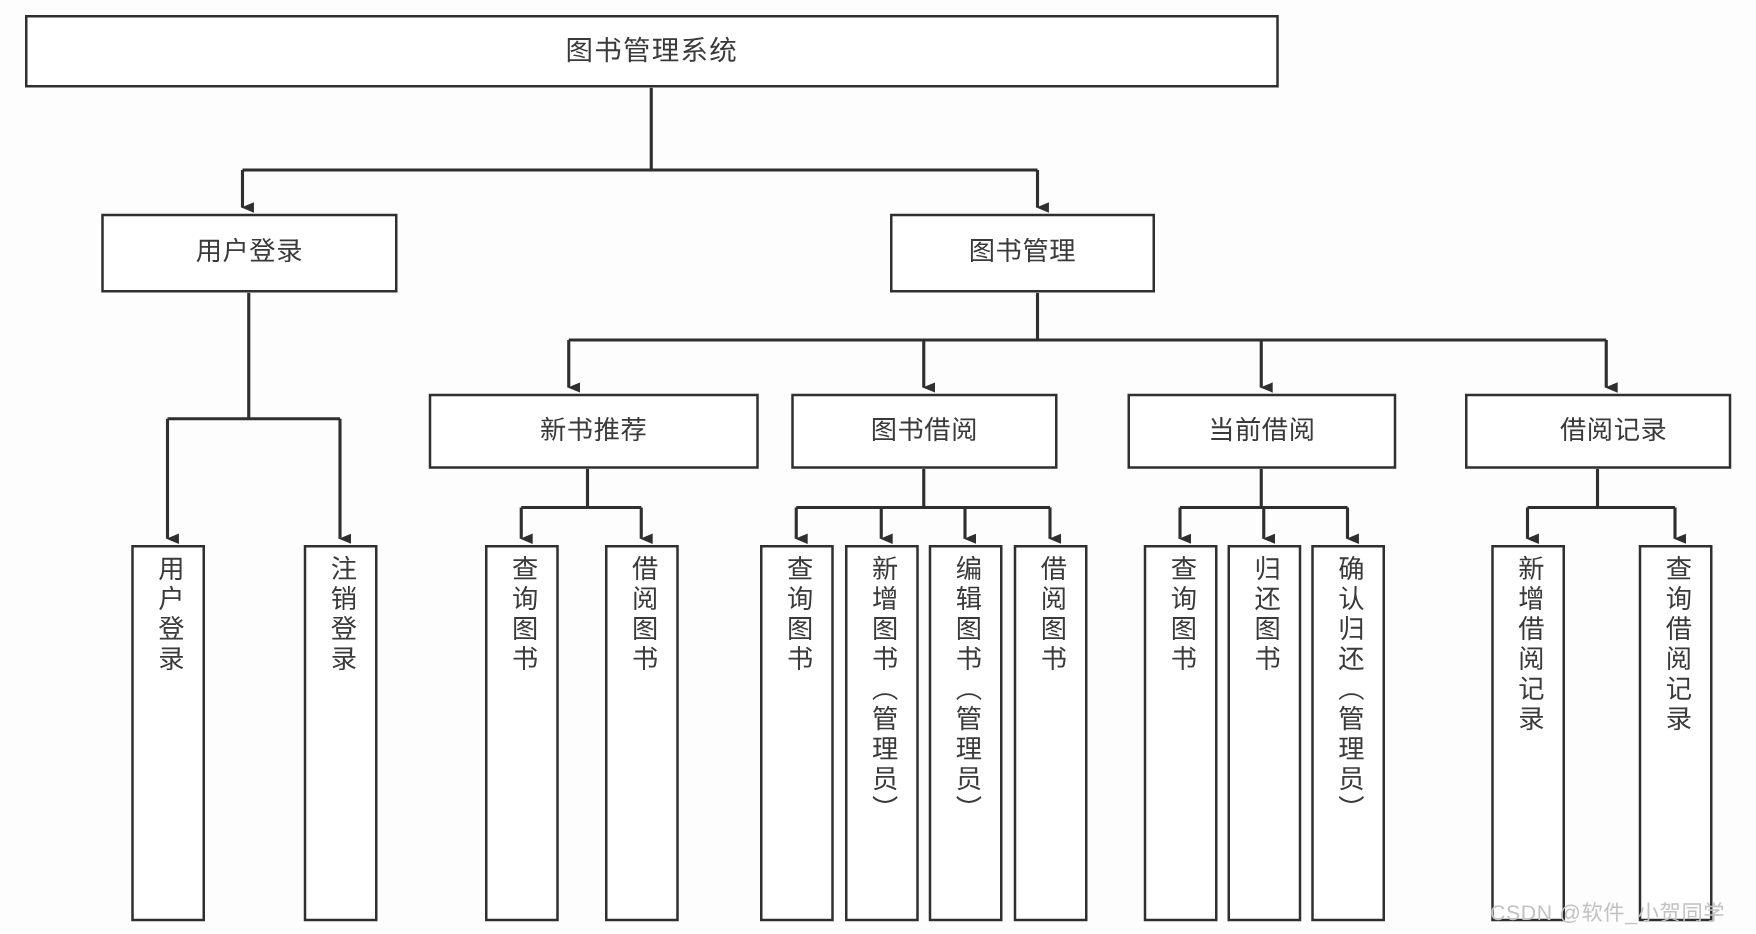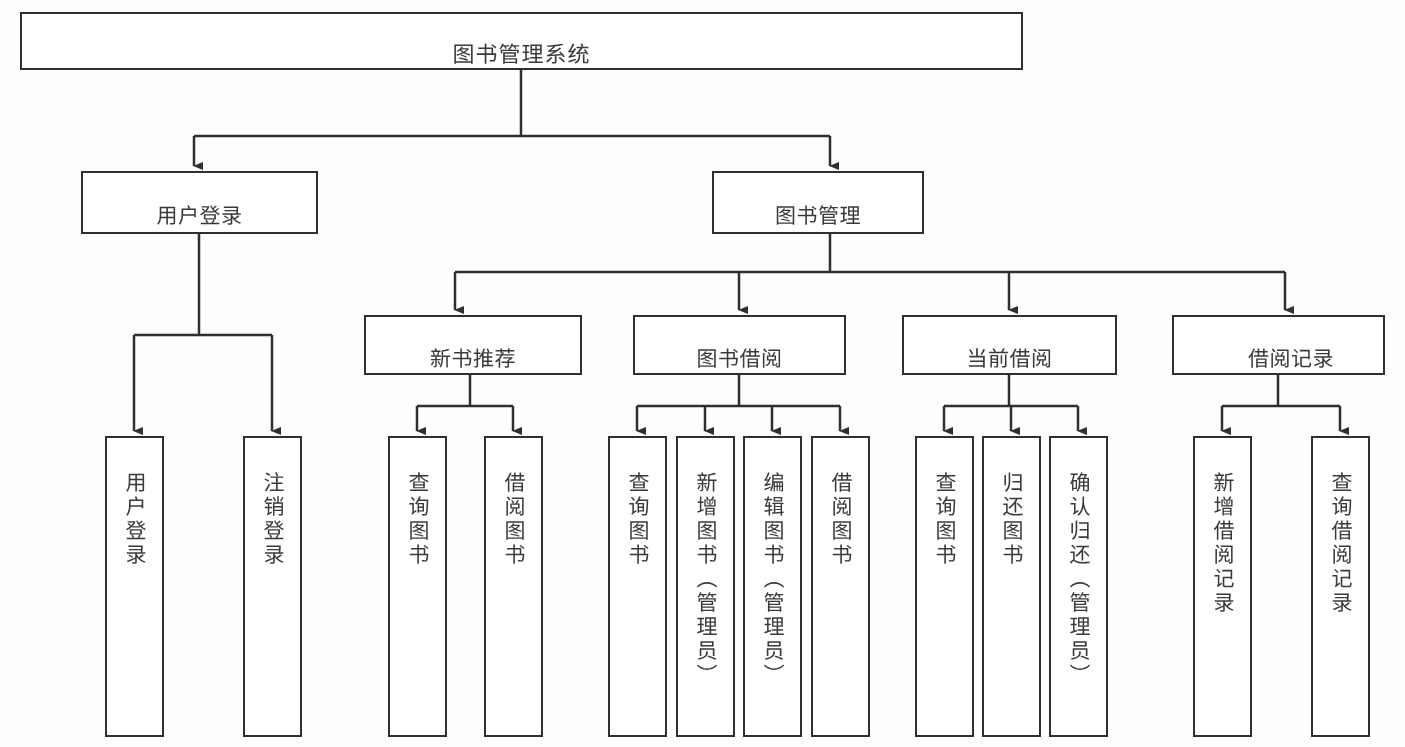--- a/index.html
+++ b/index.html
@@ -33,21 +33,20 @@
     display: flex;
     align-items: center;
     justify-content: center;
     color: #3a3a3a;
   }
   .node .label {
     color: #3a3a3a;
     line-height: 1.18;
     text-align: center;
     white-space: pre;
-    margin-top: 28px;
   }
   
   .node.h .label {
     font-size: 21px;
     letter-spacing: 0.5px;
   }
   .node.root .label {
     font-size: 22px;
     letter-spacing: 1px;
   }
@@ -137,21 +136,21 @@
   </div>
 
   <div class="node h" style="left:81px; top:171px; width:237px; height:63px;">
     <span class="label">用户登录</span>
   </div>
 
   <div class="node h" style="left:712px; top:171px; width:212px; height:63px;">
     <span class="label">图书管理</span>
   </div>
 
-  <div class="node h" style="left:364px; top:315px; width:218px; height:60px;">
+  <div class="node h" style="left:343px; top:315px; width:264px; height:60px;">
     <span class="label">新书推荐</span>
   </div>
 
   <div class="node h" style="left:633px; top:315px; width:213px; height:60px;">
     <span class="label">图书借阅</span>
   </div>
 
   <div class="node h" style="left:902px; top:315px; width:215px; height:60px;">
     <span class="label">当前借阅</span>
   </div>
@@ -205,14 +204,15 @@
   </div>
 
   <div class="node v" style="left:1193px; top:436px; width:59px; height:301px;">
     <span class="label">新增借阅记录</span>
   </div>
 
   <div class="node v" style="left:1311px; top:436px; width:59px; height:301px;">
     <span class="label">查询借阅记录</span>
   </div>
 
+  <div id="watermark">CSDN @软件_小贺同学</div>
 
 </div>
 
 </body></html>

